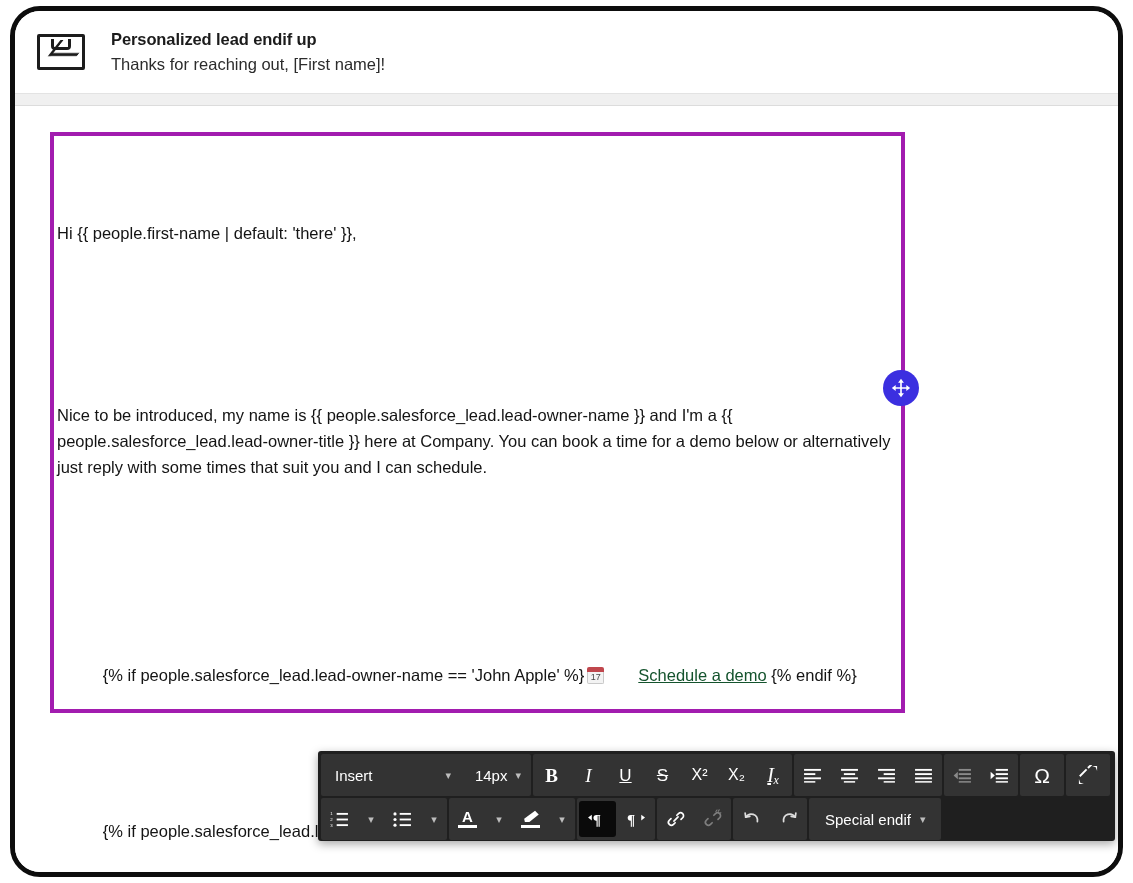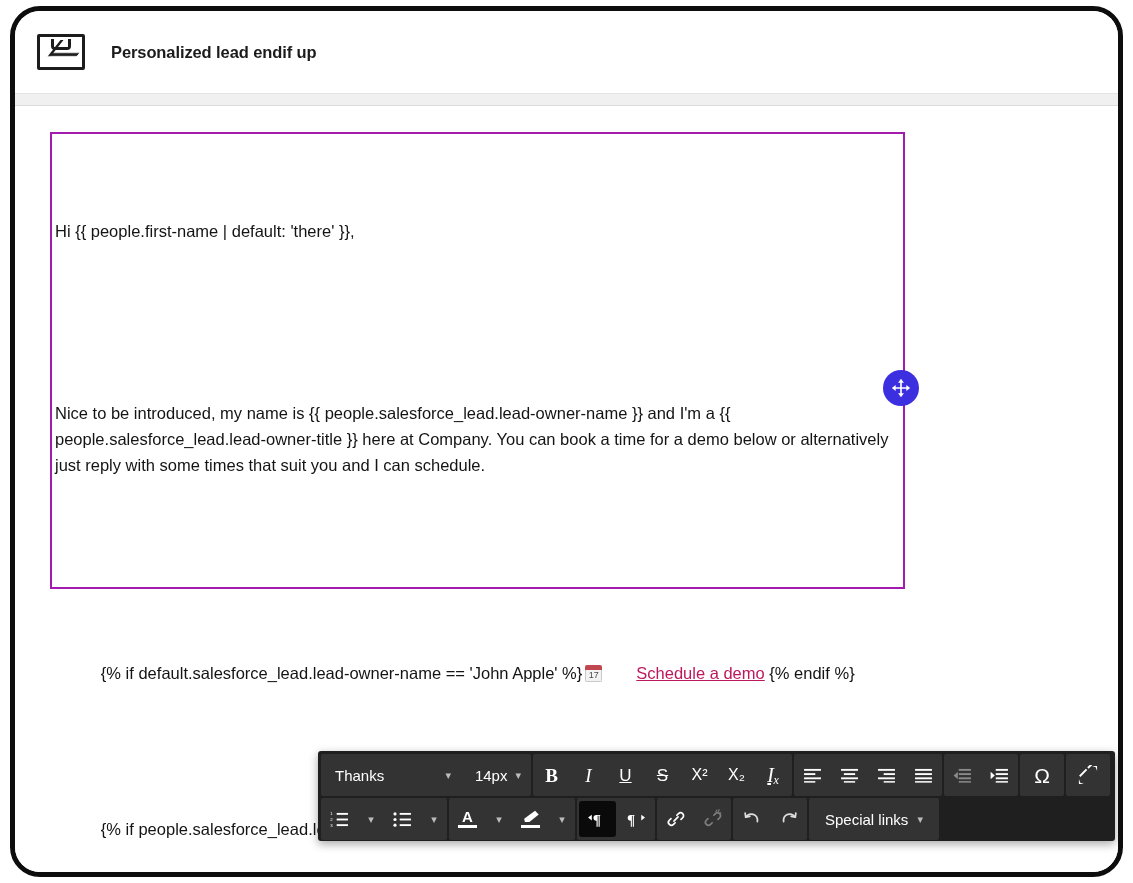--- a/index.html
+++ b/index.html
@@ -91,22 +91,22 @@
     position: absolute;
     left: 0; top: 95px;
     width: 100%; bottom: 0;
     background: #ffffff;
   }
 
   
   #editor-block {
     position: absolute;
     left: 35px; top: 26px;
-    width: 855px; height: 457px;
-    border: 2px solid #a21caf;
+    width: 855px; height: 581px;
+    border: 4px solid #a21caf;
     padding: 6px 10px 0 3px;
     background: #ffffff;
   }
   #drag-handle {
     position: absolute;
     left: 868px; top: 264px;
     width: 36px; height: 36px;
     border-radius: 50%;
     background: #3b2fe0;
     display: flex;
@@ -120,21 +120,21 @@
   .body-text {
     font-size: 16.5px;
     line-height: 26px;
     color: #141414;
     white-space: pre-wrap;
   }
   .para { margin: 0 0 26px 0; }
   .para.tight { margin-bottom: 0; }
   .spacer-line { height: 26px; }
   .link {
-    color: #be185d;
+    color: #14532d;
     text-decoration: underline;
   }
   .cal-emoji {
     display: inline-block;
     width: 17px; height: 17px;
     vertical-align: -3px;
     position: relative;
     margin: 0 3px;
     padding-left: 48px;
   }
@@ -251,38 +251,39 @@
 <body>
 
 <div id="app-frame">
 
   <div id="email-header">
     <div id="envelope-icon">
       <div class="chev"></div>
     </div>
     <div id="header-text">
       <div id="header-title">Personalized lead endif up</div>
+      <div id="header-subtitle">Thanks for reaching out, [First name]!</div>
     </div>
   </div>
   <div id="header-rule"></div>
 
   <div id="canvas">
 
     <div id="editor-block">
 
       <div class="body-text">
 
         <div class="para tight">Hi {{ people.first-name | default: 'there' }},</div>
         <div class="spacer-line"></div>
 
         <div class="para tight">Nice to be introduced, my name is {{ people.salesforce_lead.lead-owner-name }} and I'm a {{ people.salesforce_lead.lead-owner-title }} here at Company. You can book a time for a demo below or alternatively just reply with some times that suit you and I can schedule.</div>
         <div class="spacer-line"></div>
 
         <div>
-          <span>{% if default.salesforce_lead.lead-owner-name == 'John Apple' %}</span><span class="cal-emoji"><span class="cal-top"></span><span class="cal-body">17</span></span><a class="link" href="#">Schedule a demo</a><span>&nbsp;</span><span>{% endif %}</span>
+          <span>{% if people.salesforce_lead.lead-owner-name == 'John Apple' %}</span><span class="cal-emoji"><span class="cal-top"></span><span class="cal-body">17</span></span><a class="link" href="#">Schedule a demo</a><span>&nbsp;</span><span>{% endif %}</span>
         </div>
 
         <div>
           <span>{% if people.salesforce_lead.lead-owner-name == 'Mike Apple' %}</span><span class="cal-emoji"><span class="cal-top"></span><span class="cal-body">17</span></span><a class="link" href="#">Schedule a demo</a><span>&nbsp;</span><span>{% endif %}</span>
         </div>
 
         
 
         
         
@@ -308,21 +309,21 @@
         <path fill="#ffffff" d="M12 2 L15.2 6.2 H12.9 V11.1 H17.8 V8.8 L22 12 L17.8 15.2 V12.9 H12.9 V17.8 H15.2 L12 22 L8.8 17.8 H11.1 V12.9 H6.2 V15.2 L2 12 L6.2 8.8 V11.1 H11.1 V6.2 H8.8 Z"></path>
       </svg>
     </div>
 
     <div id="toolbar">
 
       <div class="tb-row">
 
         <div class="tb-group" style="width:210px">
           <div class="tb-select" style="flex:1">
-            <span class="tb-label">Thanks</span>
+            <span class="tb-label">Insert</span>
             <span class="caret" style="margin-left:auto">▾</span>
           </div>
           <div class="tb-select">
             <span class="tb-label">14px</span>
             <span class="caret">▾</span>
           </div>
         </div>
 
         <div class="tb-group">
           <div class="tb-btn">
@@ -553,21 +554,21 @@
               <g fill="none" stroke="#dedede" stroke-width="1.9" stroke-linecap="round">
                 <path d="M18 8 C 14 2, 4 4, 5 13"></path>
                 <path d="M18 8 L18.6 3.4 M18 8 L13.4 7"></path>
               </g>
             </svg>
           </div>
         </div>
 
         <div class="tb-group">
           <div class="tb-text-btn">
-            <span>Special links</span>
+            <span>Special endif</span>
             <span class="tb-caret">▾</span>
           </div>
         </div>
 
 
       </div>
     </div>
 
   </div>
 </div>

